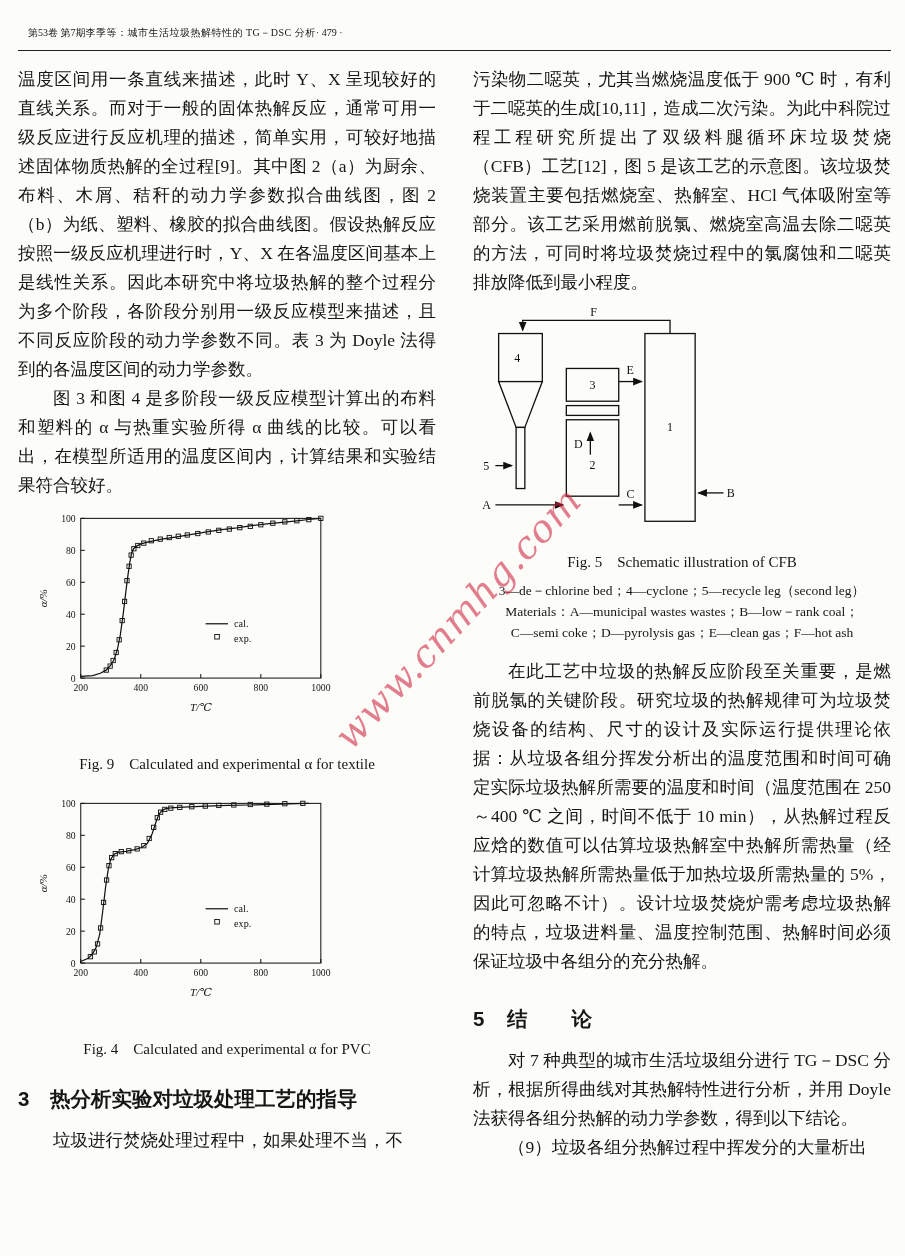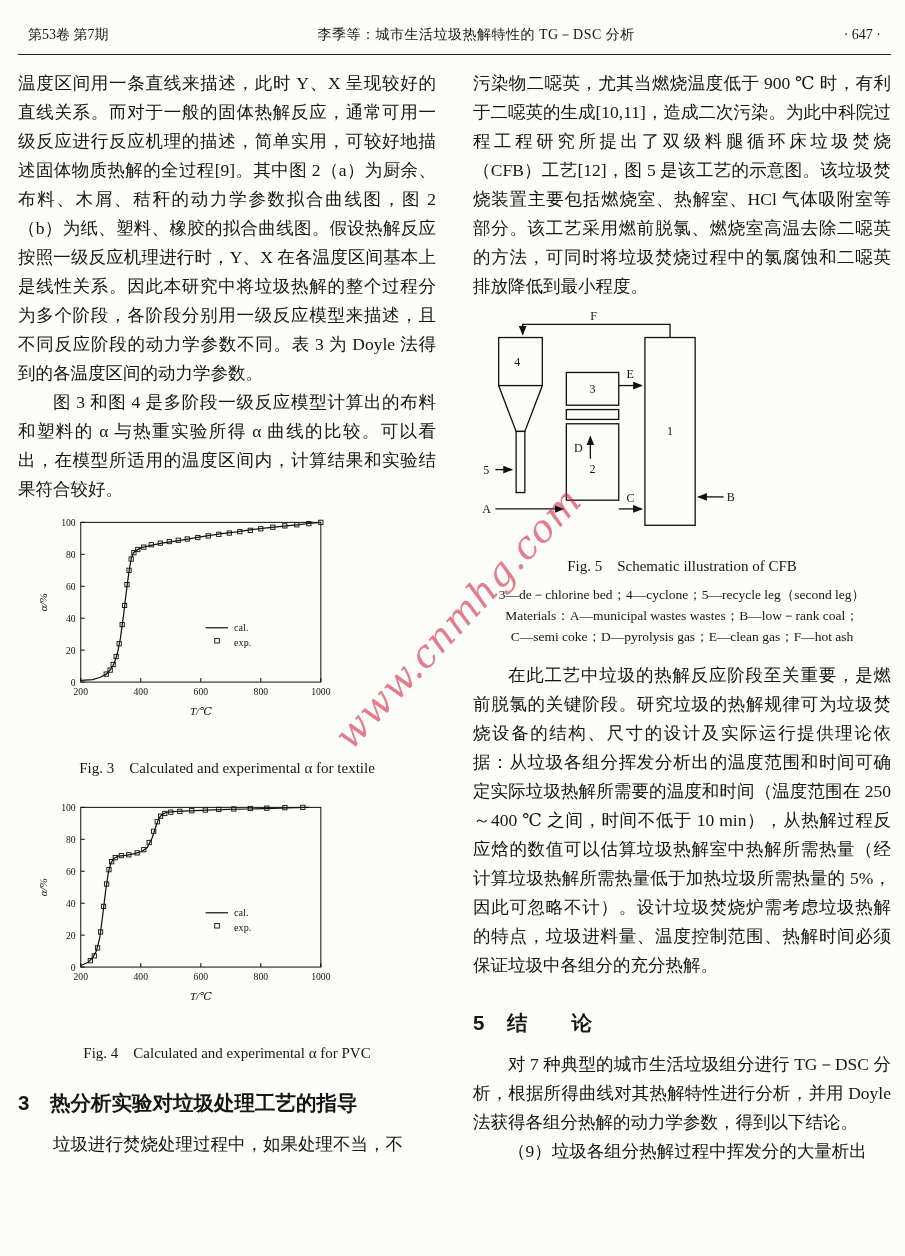--- a/index.html
+++ b/index.html
@@ -2,22 +2,22 @@
 <html lang="zh"><head>
 <meta charset="utf-8">
 <style>
   html,body{margin:0;padding:0;}
   body{
     width:905px;height:1256px;overflow:hidden;position:relative;
     background:#fcfcf9;color:#161616;
     font-family:"Liberation Serif","DejaVu Serif",serif;
   }
   .page{padding:20px 10px 0 14px;position:relative;}
-  .header{display:flex;justify-content:space-between;align-items:baseline;
-    font-size:14px;padding:6px 14px 8px 14px;gap:34px;}
+  .header{display:flex;align-items:baseline;
+    font-size:10px;padding:6px 14px 8px 14px;}
   .header .ctr{letter-spacing:.5px;}
   .rule{border-top:1.6px solid #222;margin:2px 4px 14px 4px;}
   .columns{display:flex;gap:37px;padding:0 4px;justify-content:flex-end;}
   .col{width:434px;font-size:17.5px;line-height:29px;text-align:justify;}
   p.para{margin:0;text-indent:2em;}
   p.noindent{text-indent:0;}
   .sec{font-family:"Liberation Sans","DejaVu Sans",sans-serif;
     font-weight:bold;font-size:20.5px;margin:24px 0 12px 0;line-height:30px;}
   .sec5{margin-top:28px;letter-spacing:1px;}
   figure{margin:0;}
@@ -37,21 +37,21 @@
   }
 </style>
 </head>
 <body>
 
 <div class="page">
 
   <header class="header">
     <span>第53卷 第7期</span>
     <span class="ctr">李季等：城市生活垃圾热解特性的 TG－DSC 分析</span>
-    <span>· 647 ·</span>
+    <span>· 479 ·</span>
   </header>
   <div class="rule"></div>
 
   <div class="columns">
 
     <div class="col">
       <p class="para noindent">温度区间用一条直线来描述，此时 Y、X 呈现较好的直线关系。而对于一般的固体热解反应，通常可用一级反应进行反应机理的描述，简单实用，可较好地描述固体物质热解的全过程[9]。其中图 2（a）为厨余、布料、木屑、秸秆的动力学参数拟合曲线图，图 2（b）为纸、塑料、橡胶的拟合曲线图。假设热解反应按照一级反应机理进行时，Y、X 在各温度区间基本上是线性关系。因此本研究中将垃圾热解的整个过程分为多个阶段，各阶段分别用一级反应模型来描述，且不同反应阶段的动力学参数不同。表 3 为 Doyle 法得到的各温度区间的动力学参数。</p>
       <p class="para">图 3 和图 4 是多阶段一级反应模型计算出的布料和塑料的 α 与热重实验所得 α 曲线的比较。可以看出，在模型所适用的温度区间内，计算结果和实验结果符合较好。</p>
 
       <figure class="chartfig">
@@ -110,21 +110,21 @@
             <rect x="230.70000000000002" y="10.610000000000008" width="4.2" height="4.2" fill="none" stroke="#111" stroke-width="0.9"></rect>
             <rect x="242.5" y="9.354000000000008" width="4.2" height="4.2" fill="none" stroke="#111" stroke-width="0.9"></rect>
             <rect x="254.29999999999998" y="8.25499999999999" width="4.2" height="4.2" fill="none" stroke="#111" stroke-width="0.9"></rect>
             <rect x="266.09999999999997" y="7.156000000000001" width="4.2" height="4.2" fill="none" stroke="#111" stroke-width="0.9"></rect>
             <rect x="277.9" y="5.9" width="4.2" height="4.2" fill="none" stroke="#111" stroke-width="0.9"></rect>
             <line x1="166.72" y1="111.62" x2="188.72" y2="111.62" stroke="#111" stroke-width="1.2"></line>
             <text x="194.72" y="115.12" font-size="10" fill="#111">cal.</text>
             <rect x="175.72" y="122.12" width="4.5" height="4.5" fill="none" stroke="#111" stroke-width="0.9"></rect>
             <text x="194.72" y="129.12" font-size="10" fill="#111">exp.</text>
           </svg>
-        <figcaption class="figcap">Fig. 3　Calculated and experimental α for textile</figcaption>
+        <figcaption class="figcap">Fig. 9　Calculated and experimental α for textile</figcaption>
       </figure>
 
       <figure class="chartfig">
         <svg class="chart" viewBox="0 0 290 205">
             <rect x="44" y="8" width="236" height="157" fill="none" stroke="#111" stroke-width="1"></rect>
             <line x1="44" y1="165" x2="44" y2="161" stroke="#111" stroke-width="1"></line>
             <text x="44" y="178" text-anchor="middle" font-size="9.5" fill="#111">200</text>
             <line x1="103" y1="165" x2="103" y2="161" stroke="#111" stroke-width="1"></line>
             <text x="103" y="178" text-anchor="middle" font-size="9.5" fill="#111">400</text>
             <line x1="162" y1="165" x2="162" y2="161" stroke="#111" stroke-width="1"></line>

